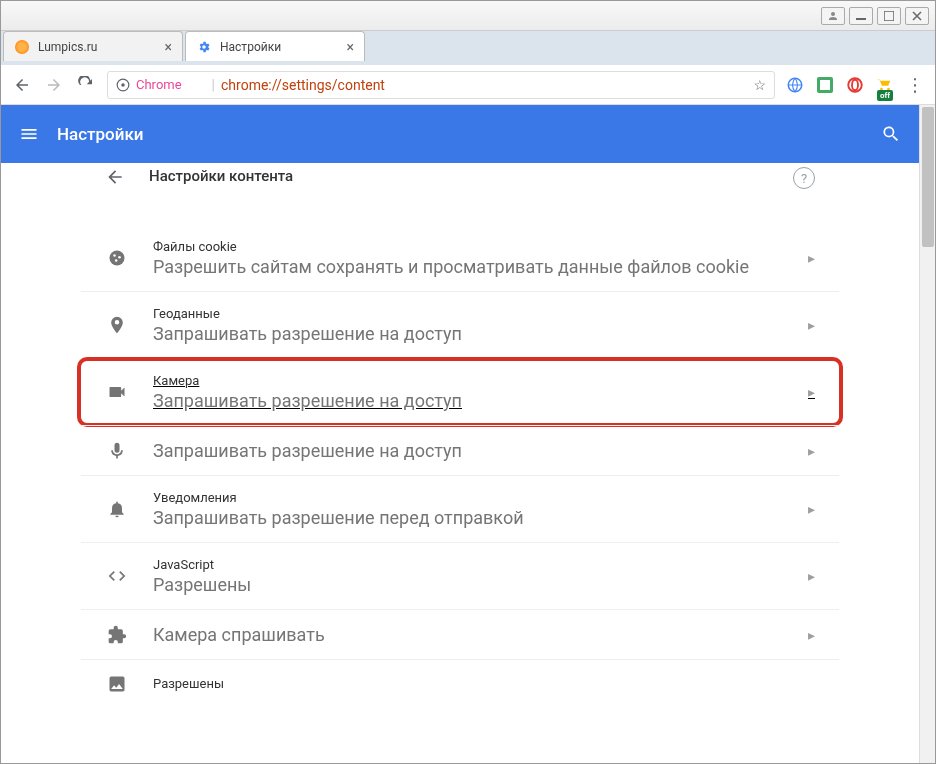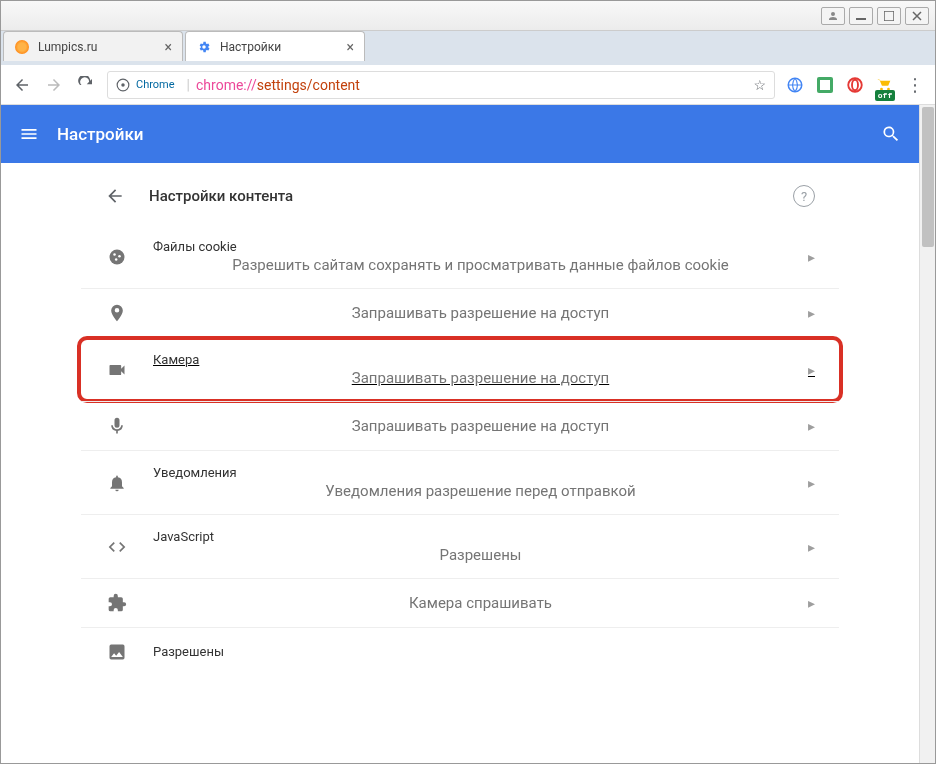--- a/index.html
+++ b/index.html
@@ -16,55 +16,55 @@
 .tab .favicon { width: 16px; height: 16px; margin-right: 8px; display: flex; align-items: center; justify-content: center; }
 .tab .close { margin-left: auto; font-size: 14px; color: #666; }
 .favicon-orange { width: 14px; height: 14px; border-radius: 50%; background: radial-gradient(circle, #ffb347 40%, #ff8c1a 70%); }
 .favicon-gear { color: #4285f4; font-size: 14px; }
 
 
 .address-bar { height: 40px; background: #fff; border-bottom: 1px solid #ddd; display: flex; align-items: center; padding: 0 10px; gap: 10px; }
 .nav-btn { width: 22px; height: 22px; display: flex; align-items: center; justify-content: center; color: #5f6368; font-size: 16px; }
 .nav-btn.disabled { color: #bbb; }
 .url-box { flex: 1; height: 28px; border: 1px solid #ddd; border-radius: 3px; display: flex; align-items: center; padding: 0 8px; font-size: 14px; color: #333; }
-.url-chrome-label { color: #0369a1; margin-right: 6px; font-size: 11px; }
+.url-chrome-label { color: #ec4899; margin-right: 24px; font-size: 13px; }
 .url-divider { color: #ccc; margin: 0 6px; }
-.url-host { color: #ec4899; }
+.url-host { color: #c2410c; }
 .url-path { color: #c2410c; }
 .addr-icons { display: flex; align-items: center; gap: 10px; }
 .addr-icon { width: 20px; height: 20px; display: flex; align-items: center; justify-content: center; font-size: 16px; }
-.ext-off { background: #15803d; color: #fff; font-size: 8px; padding: 1px 3px; border-radius: 2px; font-weight: bold; font-family: Liberation Mono, monospace; }
+.ext-off { background: #15803d; color: #fff; font-size: 8px; padding: 1px 3px; border-radius: 2px; font-weight: bold; }
 
 
 .viewport { height: calc(764px - 30px - 34px - 40px); display: flex; }
 .page { flex: 1; overflow-y: auto; background: #fff; position: relative; }
 .scrollbar-placeholder { width: 16px; background: #f1f1f1; border-left: 1px solid #ddd; display: flex; flex-direction: column; }
 .scrollbar-thumb { width: 12px; margin: 2px auto 0; height: 140px; background: #c1c1c1; border-radius: 2px; }
 
 
 .settings-header { height: 58px; background: #3b78e7; display: flex; align-items: center; padding: 0 18px; color: #fff; }
 .hamburger { font-size: 20px; margin-right: 18px; }
 .settings-title { font-size: 17px; font-weight: 500; }
 .header-search { margin-left: auto; font-size: 20px; }
 
 
 .content-wrap { padding: 0 80px; }
 .card { background: #fff; margin-top: 4px; }
-.card-header { display: flex; align-items: center; height: 58px; padding: 0 24px; }
+.card-header { display: flex; height: 58px; padding: 0 24px; }
 .back-arrow { font-size: 20px; color: #5f6368; margin-right: 24px; }
 .card-title { font-size: 15px; color: #333; font-weight: 500; flex: 1; }
 .help-icon { width: 22px; height: 22px; border: 1.5px solid #9aa0a6; border-radius: 50%; display: flex; align-items: center; justify-content: center; color: #9aa0a6; font-size: 13px; }
 
 .settings-list { }
 .settings-item { display: flex; align-items: center; padding: 14px 24px; border-top: 1px solid #eee; position: relative; }
 .settings-item:first-child { border-top: none; }
 .item-icon { width: 24px; margin-right: 24px; color: #5f6368; display: flex; align-items: center; justify-content: center; font-size: 18px; }
 .item-text { flex: 1; }
 .item-title { font-size: 13px; color: #333; margin-bottom: 2px; }
-.item-sub { font-size: 15px; color: #757575; text-align: center; }
+.item-sub { font-size: 18px; color: #757575; }
 .item-chevron { color: #9e9e9e; font-size: 14px; }
 
 .highlighted { position: relative; text-decoration: underline; }
 .highlight-ring { border: 4px solid #d93025; border-radius: 10px; position: absolute; left: -4px; right: -4px; top: -2px; bottom: -2px; pointer-events: none; }
 
 
 svg { display: block; }
 </style>
 </head>
 <body>
@@ -216,20 +216,21 @@
             <span class="item-chevron">▸</span>
           </div>
 
           <div class="settings-item">
             <span class="item-icon">
               <svg width="20" height="20" viewBox="0 0 24 24">
                   <path fill="#757575" d="M12 2a7 7 0 00-7 7c0 5 7 13 7 13s7-8 7-13a7 7 0 00-7-7zm0 9.5A2.5 2.5 0 1112 6a2.5 2.5 0 010 5.5z"></path>
                 </svg>
             </span>
             <div class="item-text">
+              <div class="item-title">Геоданные</div>
               <div class="item-sub">Запрашивать разрешение на доступ</div>
             </div>
             <span class="item-chevron">▸</span>
           </div>
 
           <div class="settings-item highlighted">
             <div class="highlight-ring"></div>
             <span class="item-icon">
               <svg width="20" height="20" viewBox="0 0 24 24">
                   <path fill="#757575" d="M17 10.5V7a1 1 0 00-1-1H4a1 1 0 00-1 1v10a1 1 0 001 1h12a1 1 0 001-1v-3.5l4 4v-11z"></path>
@@ -255,21 +256,21 @@
           </div>
 
           <div class="settings-item">
             <span class="item-icon">
               <svg width="20" height="20" viewBox="0 0 24 24">
                   <path fill="#757575" d="M12 22a2 2 0 002-2h-4a2 2 0 002 2zm6-6V11a6 6 0 00-5-5.9V4a1 1 0 00-2 0v1.1A6 6 0 006 11v5l-2 2v1h16v-1z"></path>
                 </svg>
             </span>
             <div class="item-text">
               <div class="item-title">Уведомления</div>
-              <div class="item-sub">Уведомления разрешение перед отправкой</div>
+              <div class="item-sub">Запрашивать разрешение перед отправкой</div>
             </div>
             <span class="item-chevron">▸</span>
           </div>
 
           <div class="settings-item">
             <span class="item-icon">
               <svg width="20" height="20" viewBox="0 0 24 24">
                   <path fill="#757575" d="M9.4 16.6L4.8 12l4.6-4.6L8 6l-6 6 6 6zm5.2 0l4.6-4.6-4.6-4.6L16 6l6 6-6 6z"></path>
                 </svg>
             </span>

